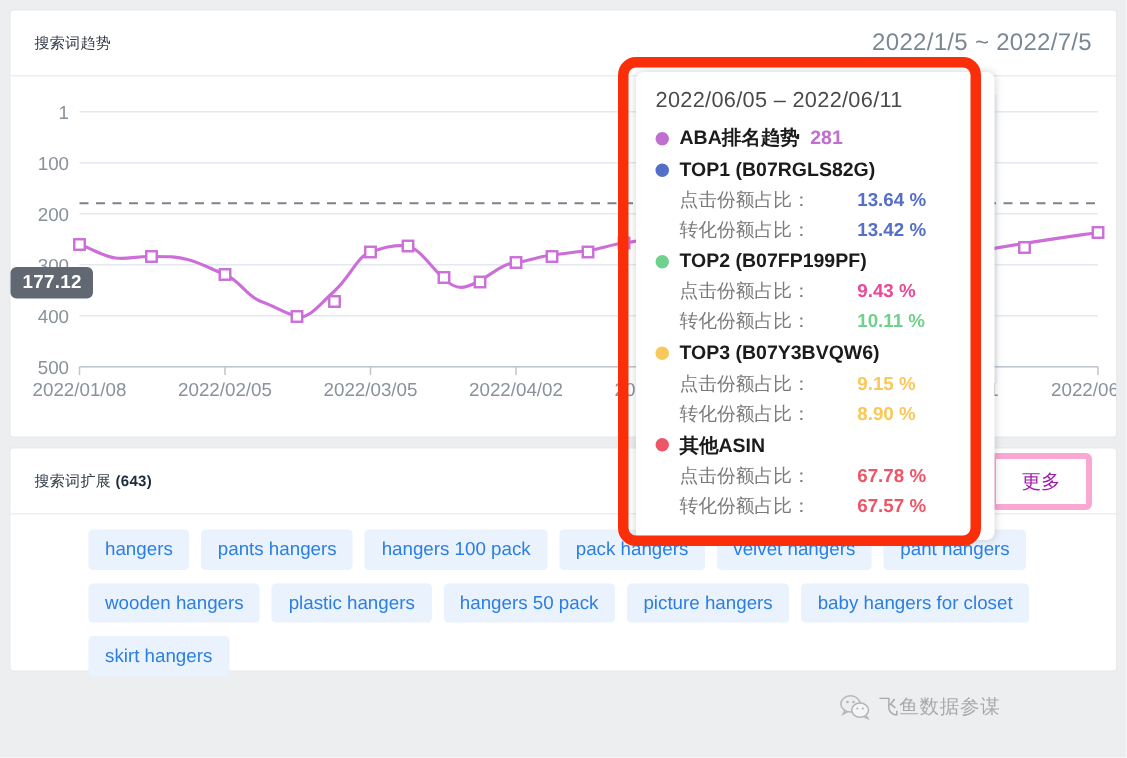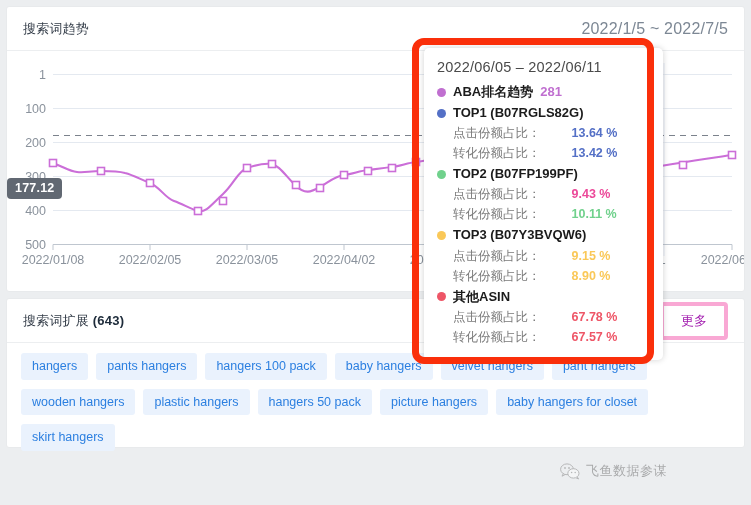--- a/index.html
+++ b/index.html
@@ -25,21 +25,21 @@
 
   .card-head {
     height: 44px;
     border-bottom: 1px solid #eceef0;
     display: flex;
     align-items: center;
     padding: 0 16px;
     position: relative;
   }
   .card-title {
-    font-size: 13px;
+    font-size: 10px;
     color: #333c48;
     letter-spacing: .2px;
   }
   .card-title .count { font-weight: bold; color: #1d2b3a; }
   .range-label {
     margin-left: auto;
     font-size: 16px;
     color: #7c8794;
     letter-spacing: .2px;
   }
@@ -82,20 +82,21 @@
     line-height: 1;
     white-space: nowrap;
   }
 
   
   .tags {
     padding: 10px 14px 0 14px;
     display: flex;
     flex-wrap: wrap;
     gap: 9px 8px;
+    margin-left: 38px;
   }
   .tag {
     background: #eaf2fd;
     color: #2b7fe0;
     font-size: 12.5px;
     border-radius: 3px;
     padding: 7px 11px;
     line-height: 1;
     cursor: pointer;
     white-space: nowrap;
@@ -273,21 +274,21 @@
     <span class="card-title">
       <span>搜索词扩展</span>
       <span class="count">(643)</span>
     </span>
     <button class="more-btn">更多</button>
   </div>
   <div class="tags" id="tag-list">
       <div class="tag">hangers</div>
       <div class="tag">pants hangers</div>
       <div class="tag">hangers 100 pack</div>
-      <div class="tag">baby hangers</div>
+      <div class="tag">pack hangers</div>
       <div class="tag">velvet hangers</div>
       <div class="tag">pant hangers</div>
       <div class="tag">wooden hangers</div>
       <div class="tag">plastic hangers</div>
       <div class="tag">hangers 50 pack</div>
       <div class="tag">picture hangers</div>
       <div class="tag">baby hangers for closet</div>
       <div class="tag">skirt hangers</div>
     </div>
 </div>

